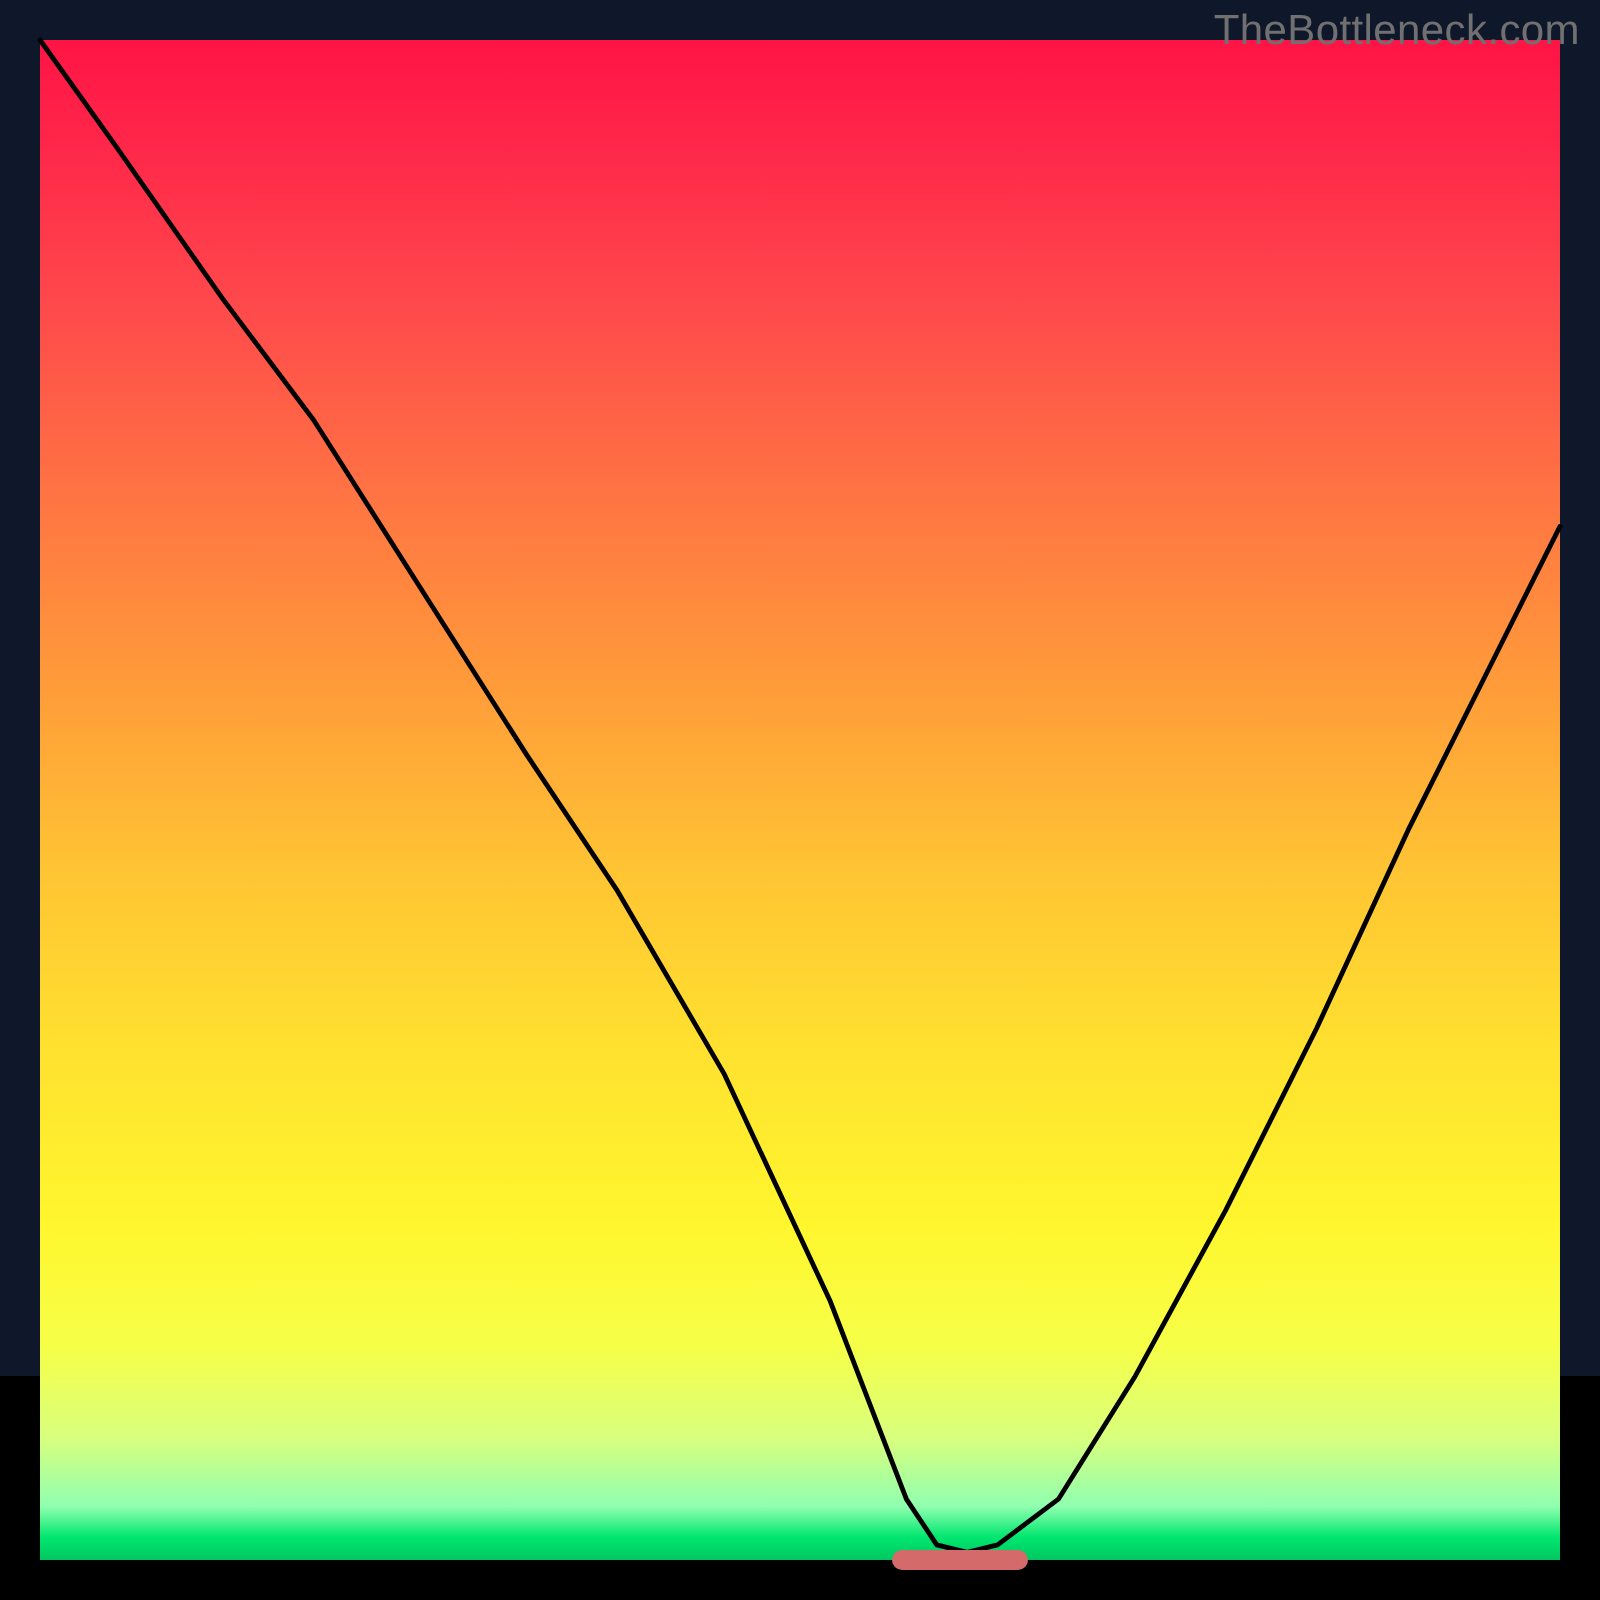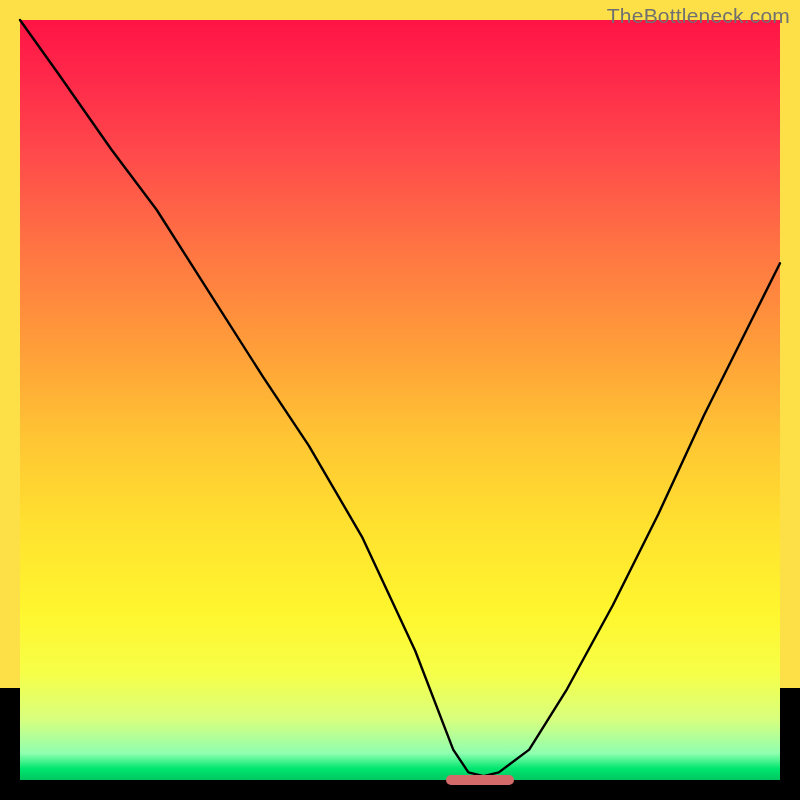--- a/index.html
+++ b/index.html
@@ -8,21 +8,21 @@
     width: 800px;
     height: 800px;
     background: #000;
     overflow: hidden;
     font-family: Arial, Helvetica, sans-serif;
   }
   .frame {
     position: relative;
     width: 800px;
     height: 688px;
-    background: #fde047;
+    background: #0f172a;
   }
   .watermark {
     position: absolute;
     top: 4px;
     right: 10px;
     color: #707070;
     font-size: 21px;
     font-weight: 500;
     letter-spacing: 0.2px;
     z-index: 5;

